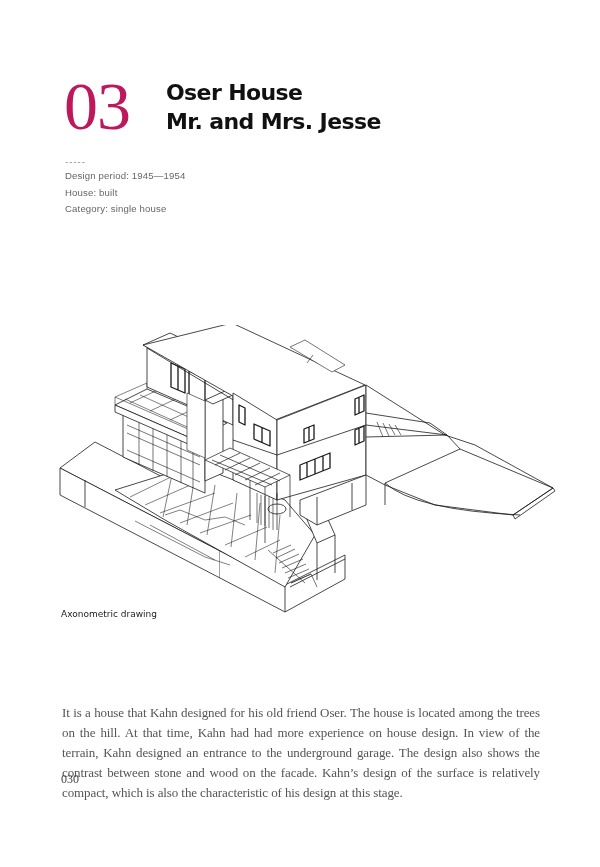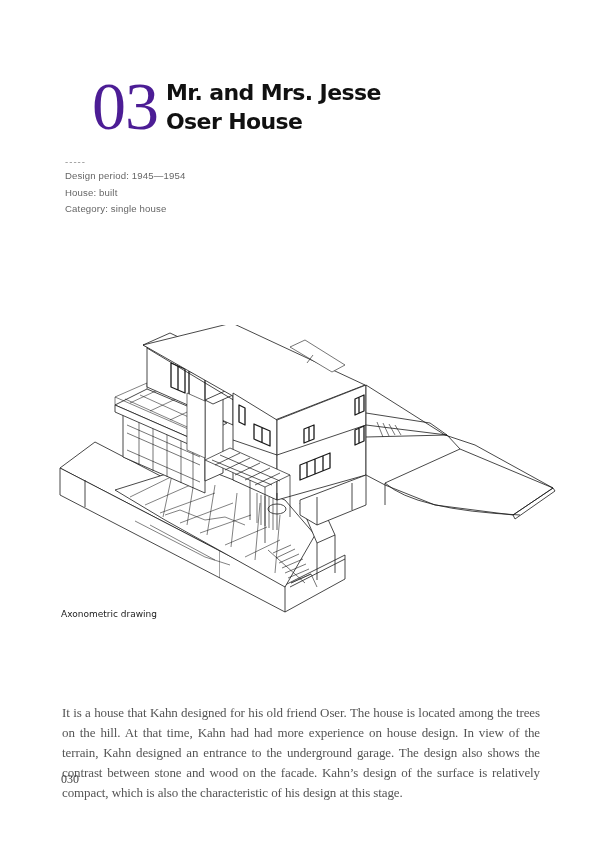--- a/index.html
+++ b/index.html
@@ -1,38 +1,38 @@
 <!DOCTYPE html>
 <html><head>
 <meta charset="utf-8">
 <style>
   html, body { margin: 0; padding: 0; background: #ffffff; }
   body { width: 600px; height: 867px; position: relative; overflow: hidden; font-family: "DejaVu Sans", sans-serif; color: #222; }
   .page { position: absolute; left: 0; top: 0; width: 600px; height: 867px; background: #fff; }
-  .num { position: absolute; left: 64px; top: 72px; font-family: "Liberation Serif", "DejaVu Serif", serif; font-size: 68px; line-height: 68px; color: #4c1d95; letter-spacing: -1px; margin-left: 28px; }
+  .num { position: absolute; left: 64px; top: 72px; font-family: "Liberation Serif", "DejaVu Serif", serif; font-size: 68px; line-height: 68px; color: #be185d; letter-spacing: -1px; }
   .title { position: absolute; left: 166px; top: 78px; font-family: "DejaVu Sans", sans-serif; font-weight: bold; font-size: 22px; line-height: 29px; color: #111; letter-spacing: -0.6px; }
   .title div { white-space: nowrap; }
   .meta { position: absolute; left: 65px; top: 158px; font-family: "Liberation Sans", sans-serif; font-size: 9.6px; color: #666; }
   .meta .row { height: 16.5px; line-height: 16.5px; white-space: nowrap; letter-spacing: 0.15px; }
   .meta .dash { height: 10px; line-height: 8px; color: #888; letter-spacing: 1px; }
   .drawing { position: absolute; left: 55px; top: 325px; width: 510px; height: 290px; }
   .caption { position: absolute; left: 61px; top: 609px; font-family: "DejaVu Sans", sans-serif; font-size: 9px; color: #222; text-align: center; }
   .body-text { position: absolute; left: 62px; top: 703px; width: 478px; font-family: Liberation Serif, serif; font-size: 13px; line-height: 20px; color: #555; text-align: justify; letter-spacing: -0.1px; }
   .folio { position: absolute; left: 61px; top: 772px; font-family: "Liberation Serif", serif; font-size: 12px; color: #444; }
 </style>
 </head>
 <body>
 
 <div class="page">
 
   <div class="num">03</div>
 
   <div class="title">
+    <div>Oser House</div>
     <div>Mr. and Mrs. Jesse</div>
-    <div>Oser House</div>
   </div>
 
   <div class="meta">
     <div class="row dash">-----</div>
     <div class="row">Design period:  1945—1954</div>
     <div class="row">House: built</div>
     <div class="row">Category: single house</div>
   </div>
 
   <div class="drawing">

